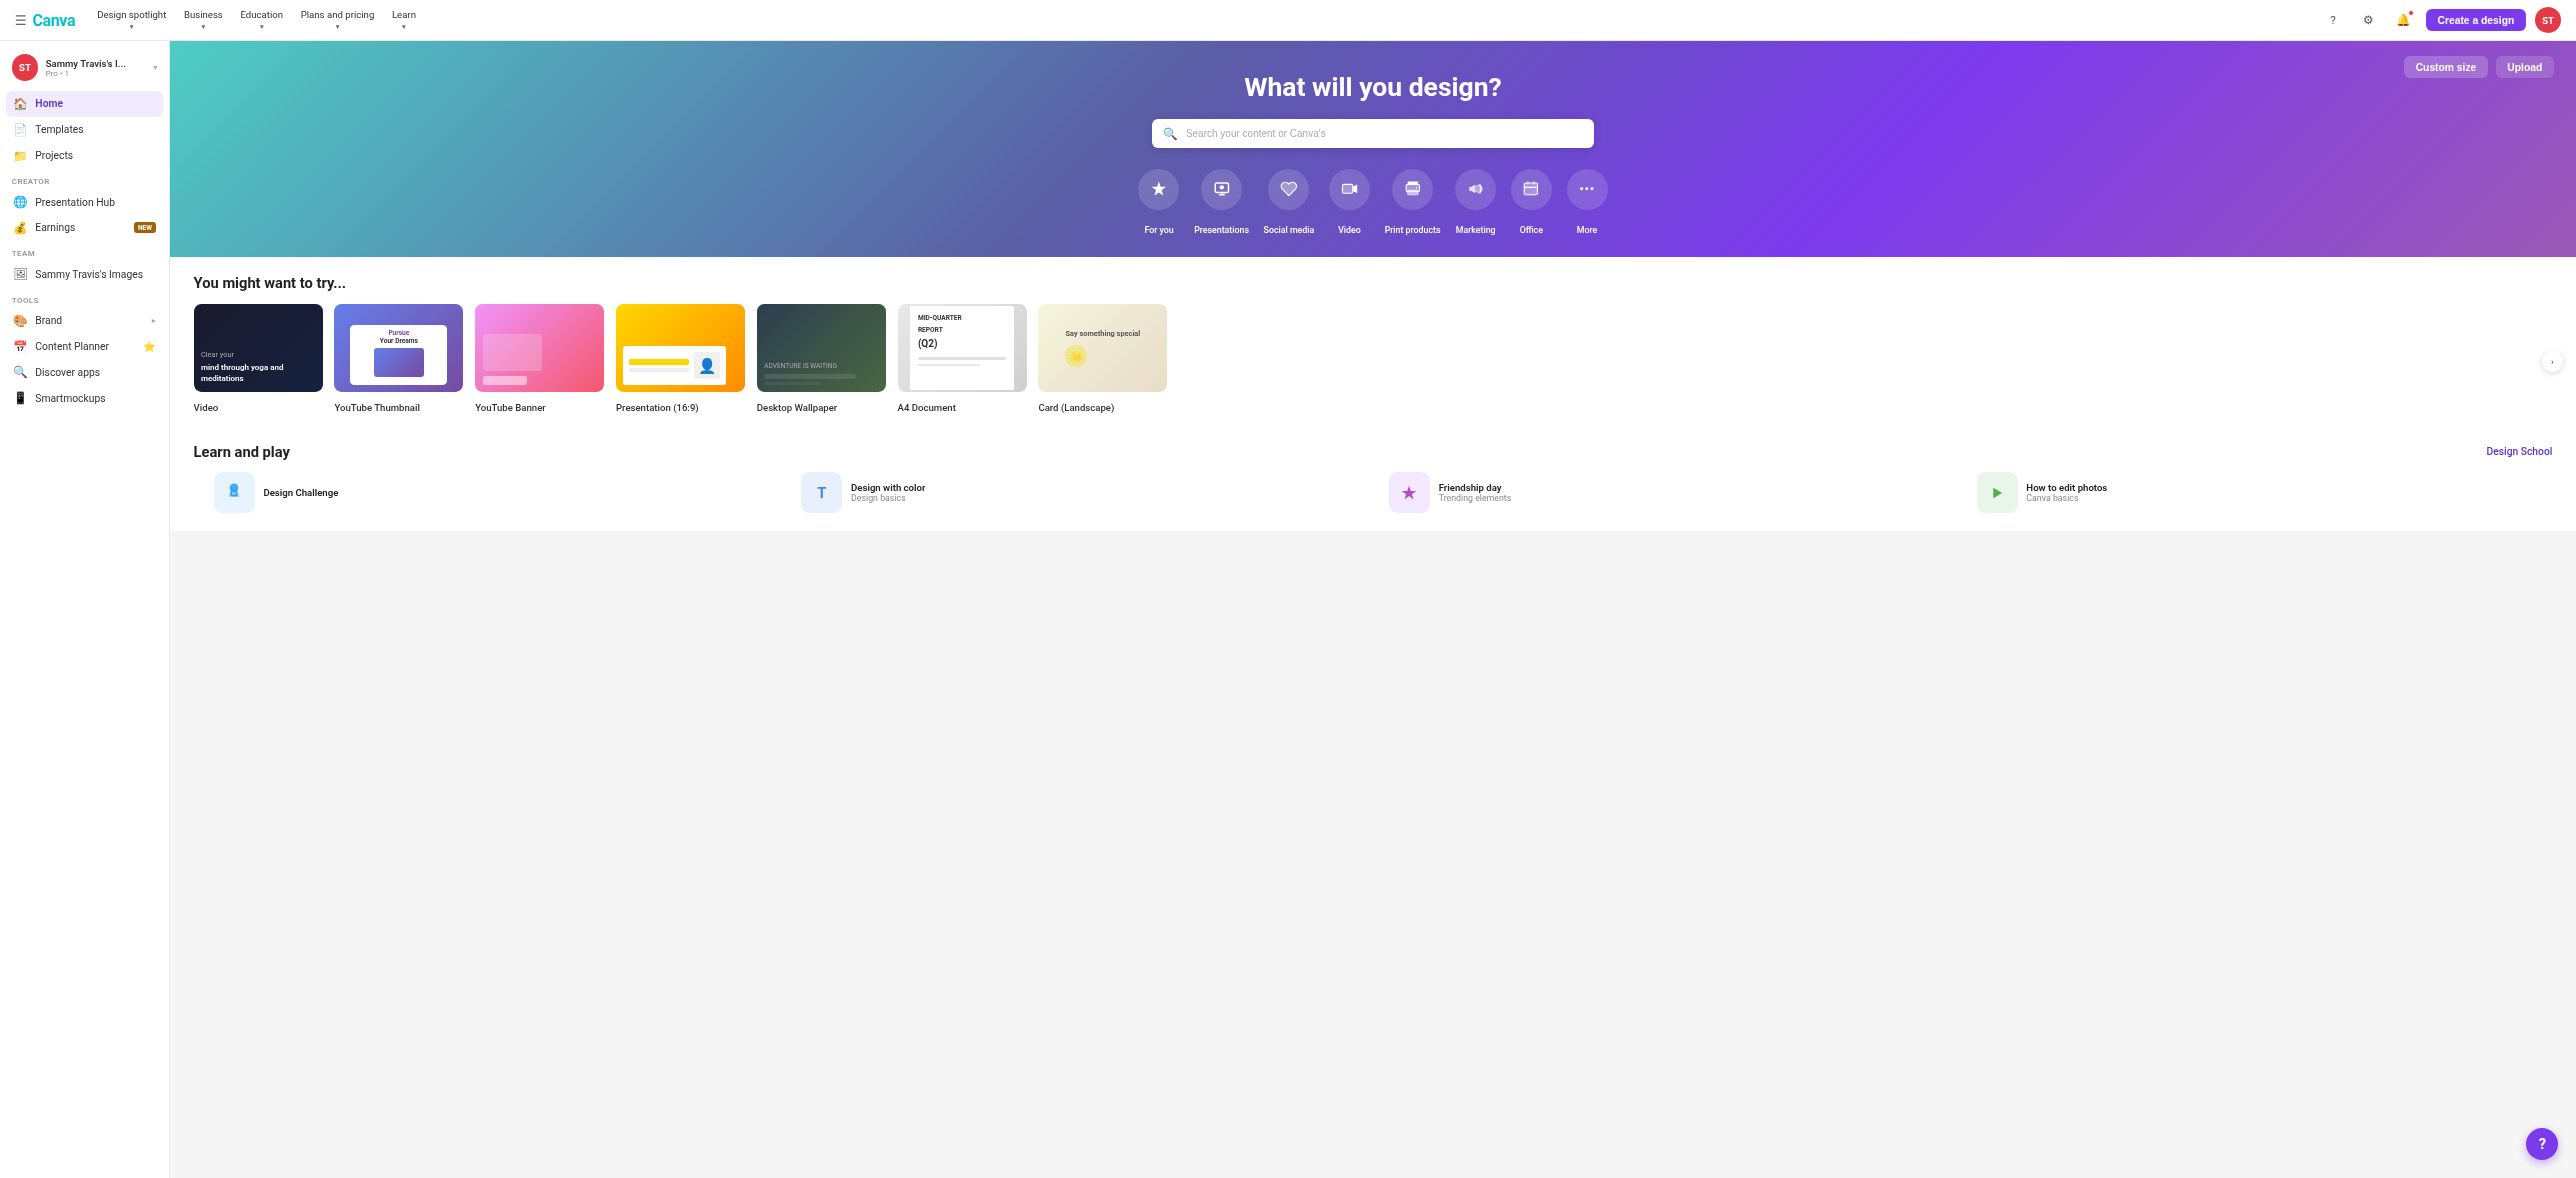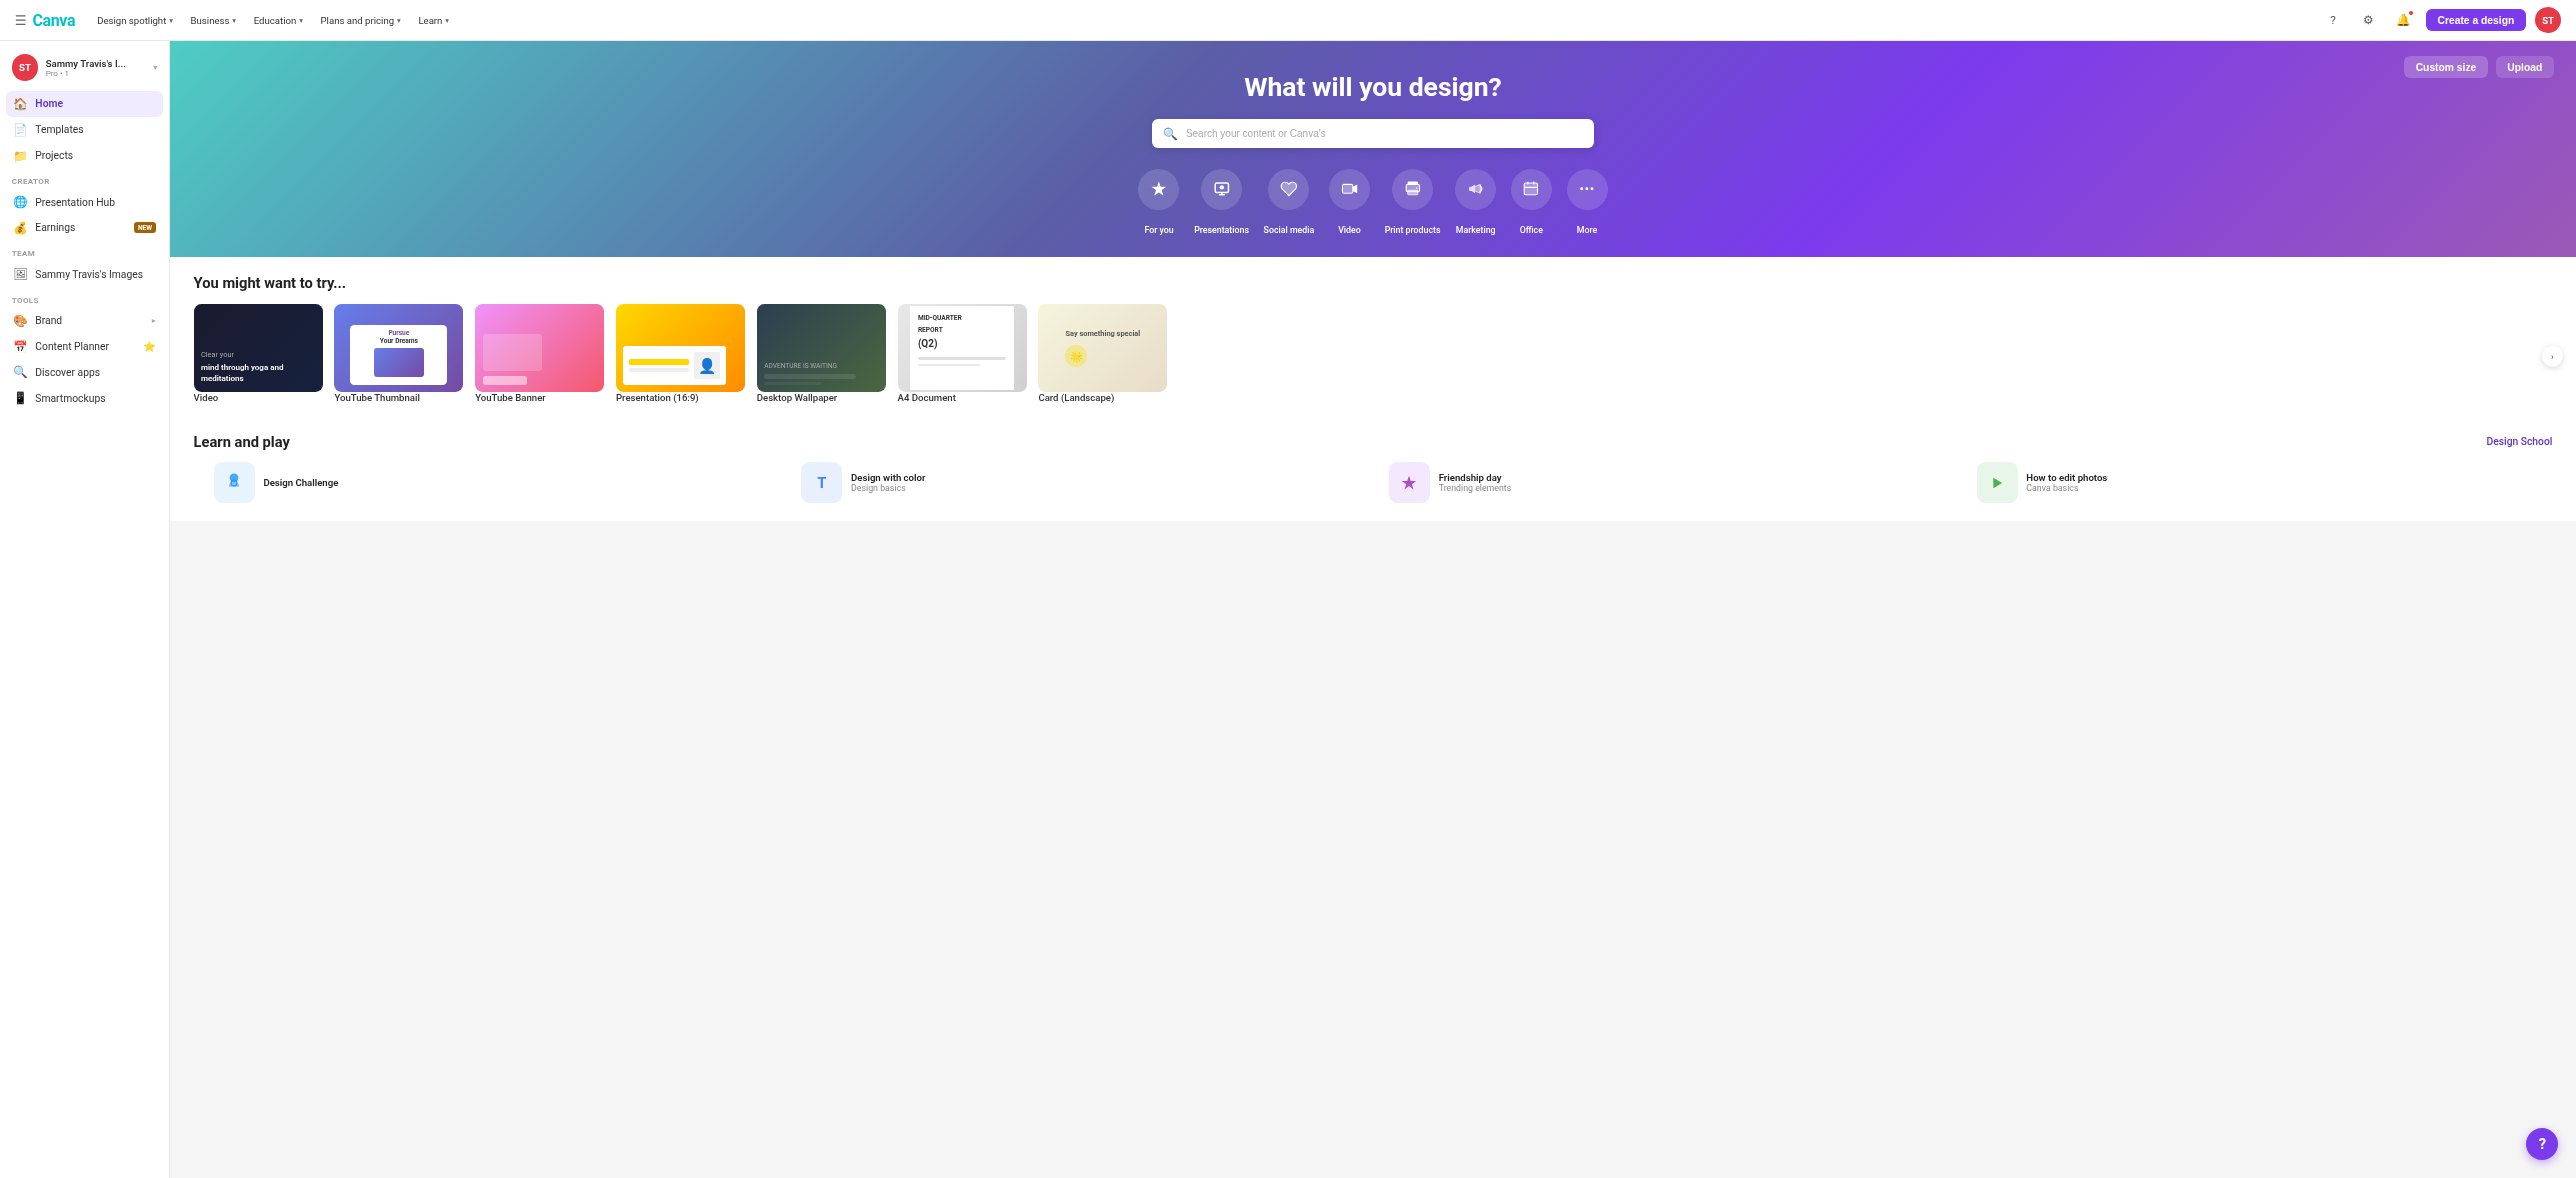--- a/index.html
+++ b/index.html
@@ -28,20 +28,21 @@
     .nav-link {
       padding: 4.4px 7.4px;
       font-size: 9.6px;
       color: #333;
       cursor: pointer;
       border-radius: 4.4px;
       display: flex;
       align-items: center;
       gap: 2.9px;
       white-space: nowrap;
+      flex-direction: column;
     }
     .nav-link .chevron { font-size: 7.4px; color: #666; }
     .nav-spacer { flex: 1; }
     .nav-right { display: flex; align-items: center; gap: 8.8px; }
     .nav-icon-btn {
       width: 26.5px; height: 26.5px; border-radius: 50%; display: flex; align-items: center; justify-content: center;
       cursor: pointer; color: #555; font-size: 11.8px;
     }
     .create-btn {
       background: #7c3aed;
@@ -254,21 +255,21 @@
       flex-shrink: 0;
       width: 129px;
       cursor: pointer;
     }
     .design-card-thumb {
       width: 129px;
       height: 88px;
       border-radius: 7.4px;
       overflow: hidden;
       background: #f0f0f0;
-      margin-bottom: 0;
+      margin-bottom: 10px;
       position: relative;
       display: flex;
       align-items: center;
       justify-content: center;
     }
     .design-card-label {
       font-size: 9.6px;
       font-weight: 500;
       color: #333;
     }

